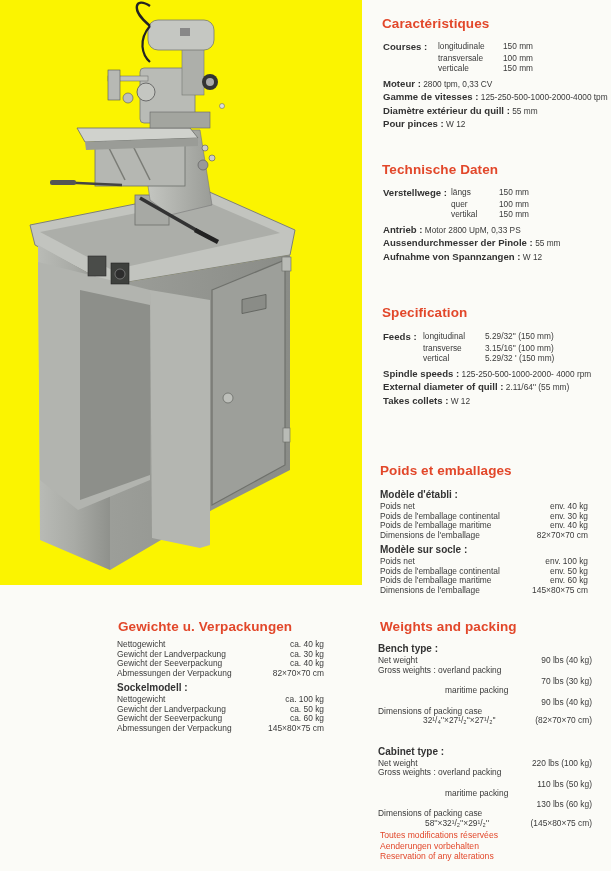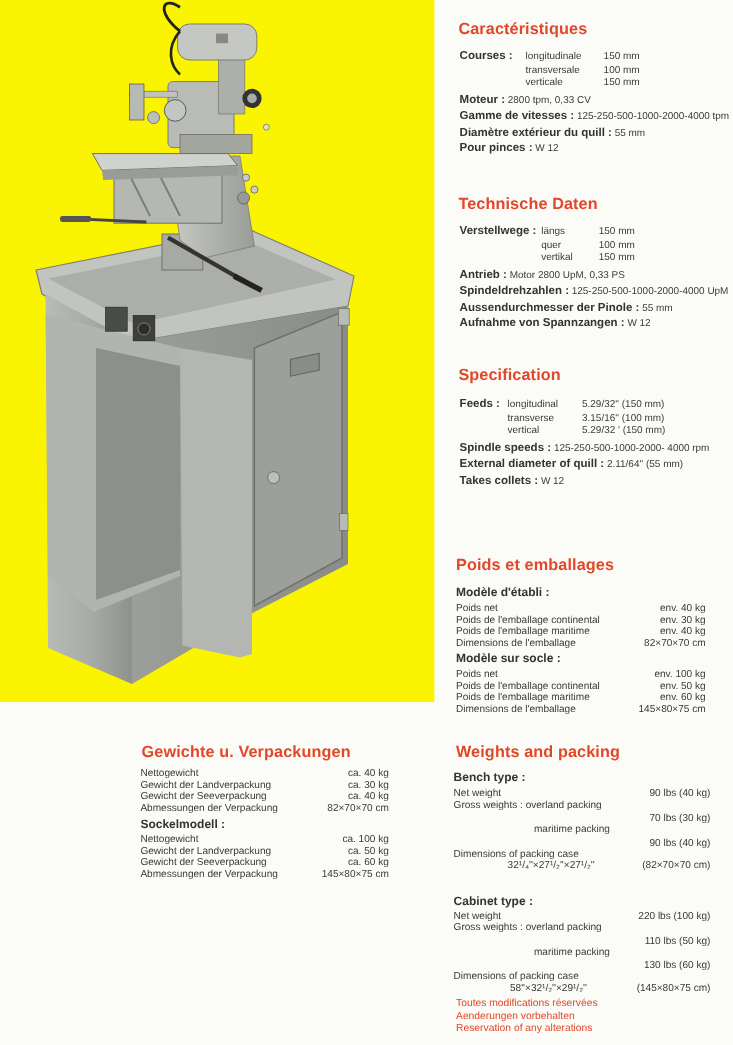--- a/index.html
+++ b/index.html
@@ -178,24 +178,20 @@
   </div>
   <div class="row" style="height:12px">
     <span class="sub" style="left:68px; top:-3px">vertikal</span>
     <span class="val" style="left:116px; top:-3px">150 mm</span>
   </div>
   <div class="row">
     <b>Antrieb :</b>
     <span>Motor 2800 UpM, 0,33 PS</span>
   </div>
   <div class="row">
-    <b>Spindeldrehzahlen :</b>
-    <span>125-250-500-1000-2000-4000 UpM</span>
-  </div>
-  <div class="row">
     <b>Aussendurchmesser der Pinole :</b>
     <span>55 mm</span>
   </div>
   <div class="row">
     <b>Aufnahme von Spannzangen :</b>
     <span>W 12</span>
   </div>
 </div>
 
 <div class="sec-title" style="left:382px; top:305px;">Specification</div>

